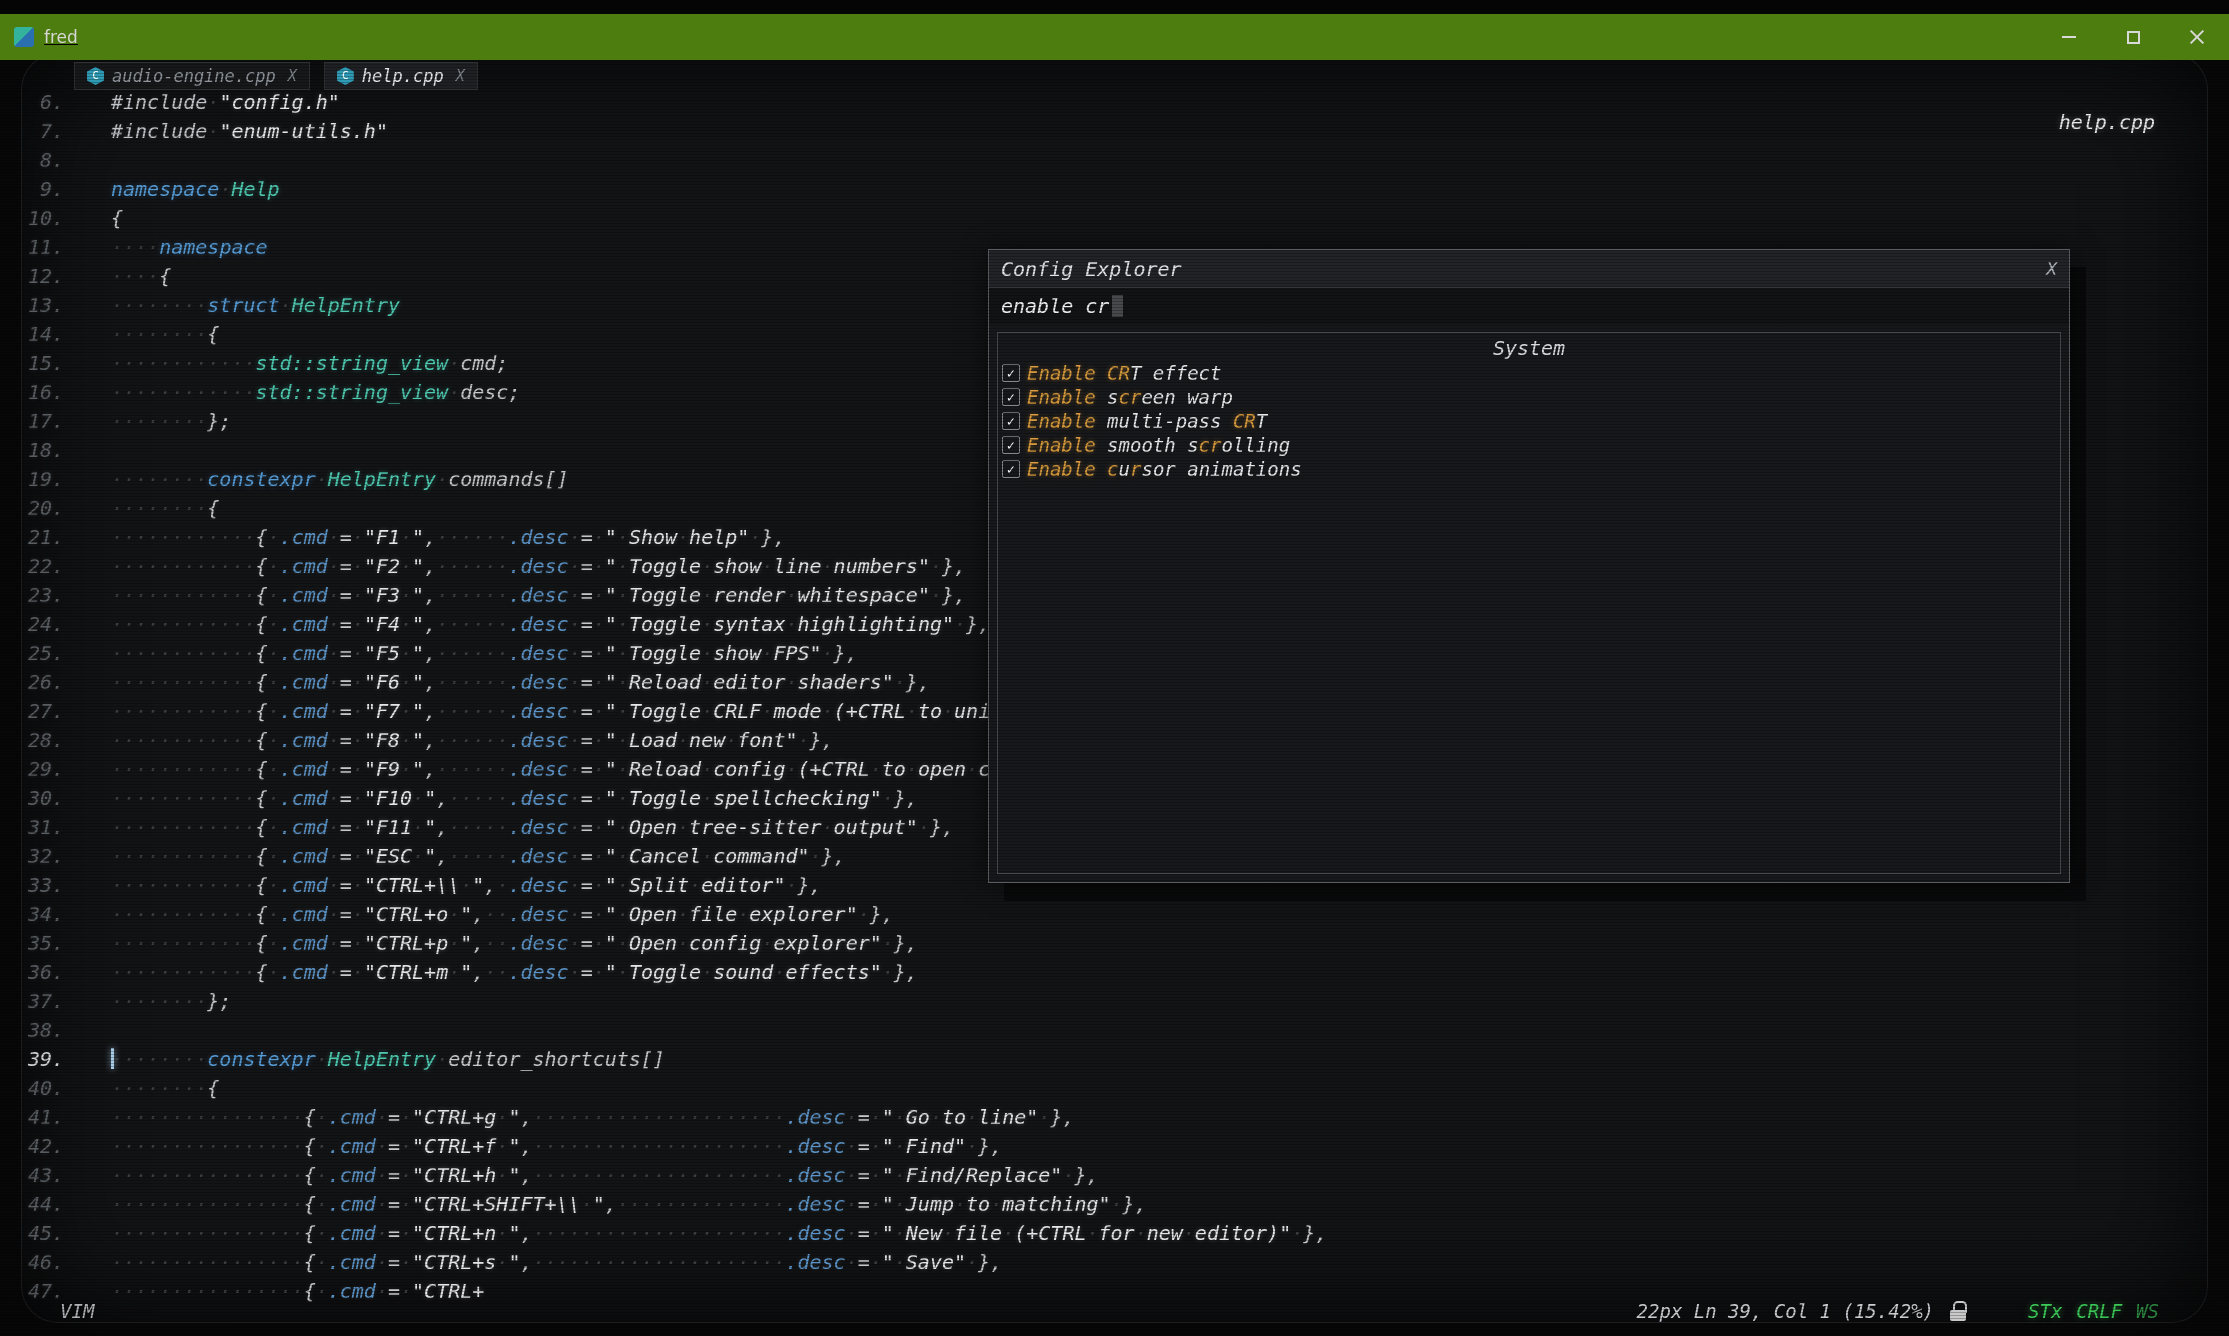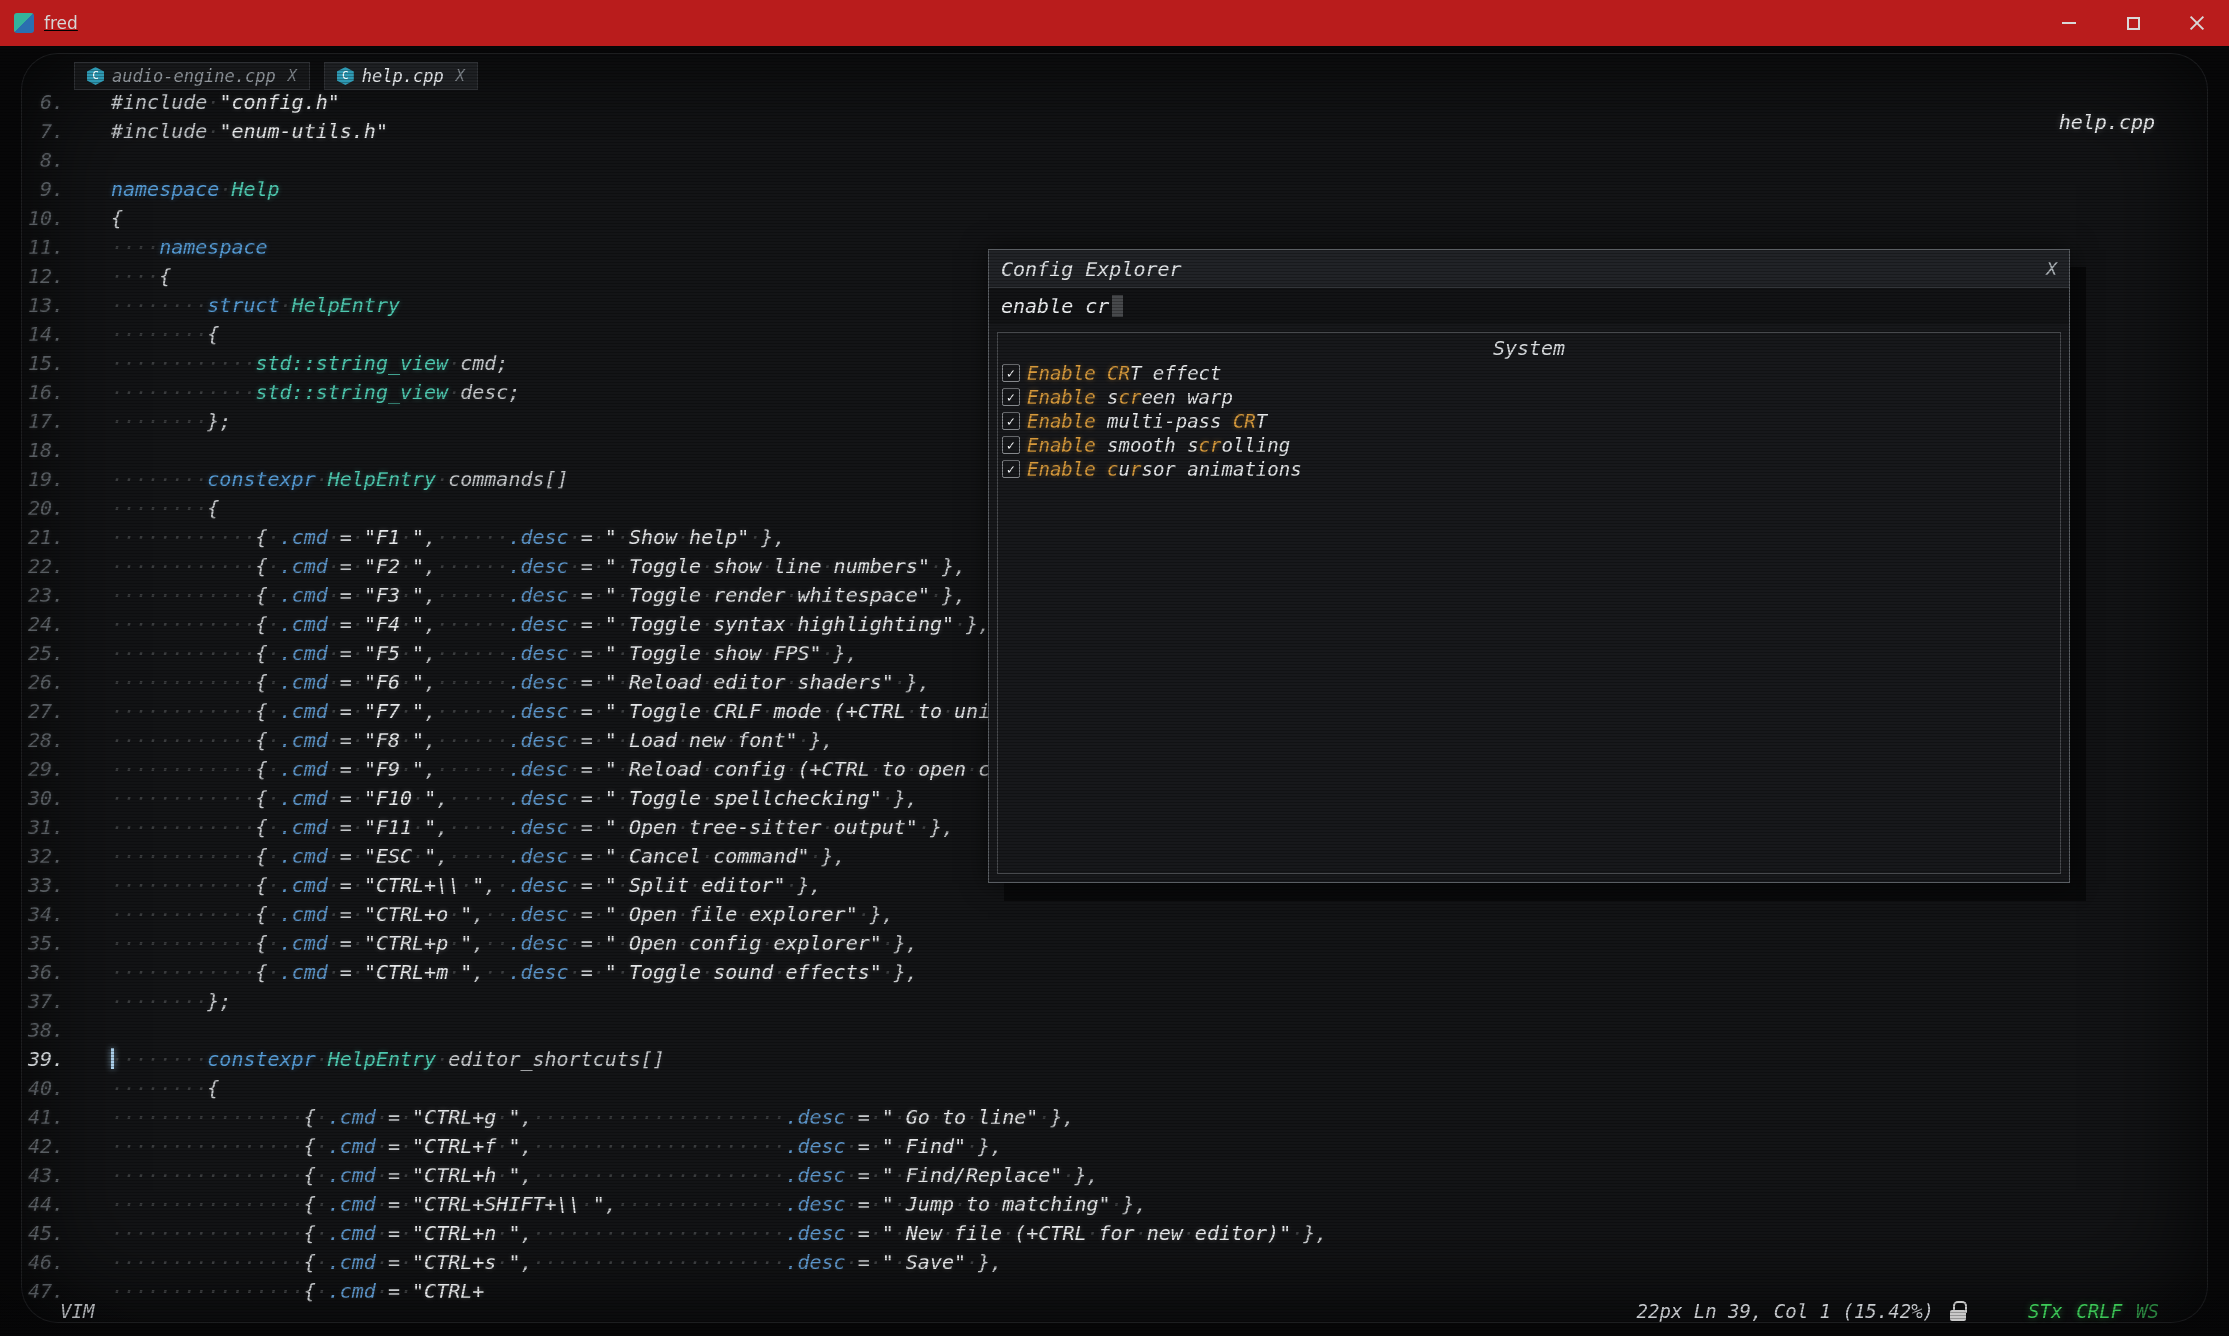--- a/index.html
+++ b/index.html
@@ -2,21 +2,21 @@
 <html><head>
 <meta charset="utf-8">
 <style>
   * { margin:0; padding:0; box-sizing:border-box; }
   html,body { width:2229px; height:1336px; background:#000; overflow:hidden; }
   body { font-family:"DejaVu Sans Mono", monospace; }
 
   .window { position:relative; width:2229px; height:1336px; background:#050505; }
 
   
-  .titlebar { position:absolute; top:0; left:0; right:0; height:46px; background:#b91c1c;
+  .titlebar { position:absolute; top:14px; left:0; right:0; height:46px; background:#4d7c0f;
               display:flex; align-items:center; padding-left:14px;
               font-family:"DejaVu Sans","Liberation Sans",sans-serif; z-index:100;text-decoration:underline; }
   .app-icon { width:20px; height:20px; border-radius:3px;
               background:linear-gradient(135deg,#34b39c 0 50%,#2a6fb0 50% 100%); margin-right:10px; }
   .app-title { color:#d6d6d6; font-size:17px; }
   .win-controls { margin-left:auto; display:flex; height:100%; }
   .wc { width:64px; height:100%; display:flex; align-items:center; justify-content:center; }
   .wc-min-glyph { width:14px; height:2px; background:#d9d9d9; }
   .wc-max-glyph { width:13px; height:13px; border:2px solid #d9d9d9; }
   .wc-close-glyph { position:relative; width:18px; height:18px; }

